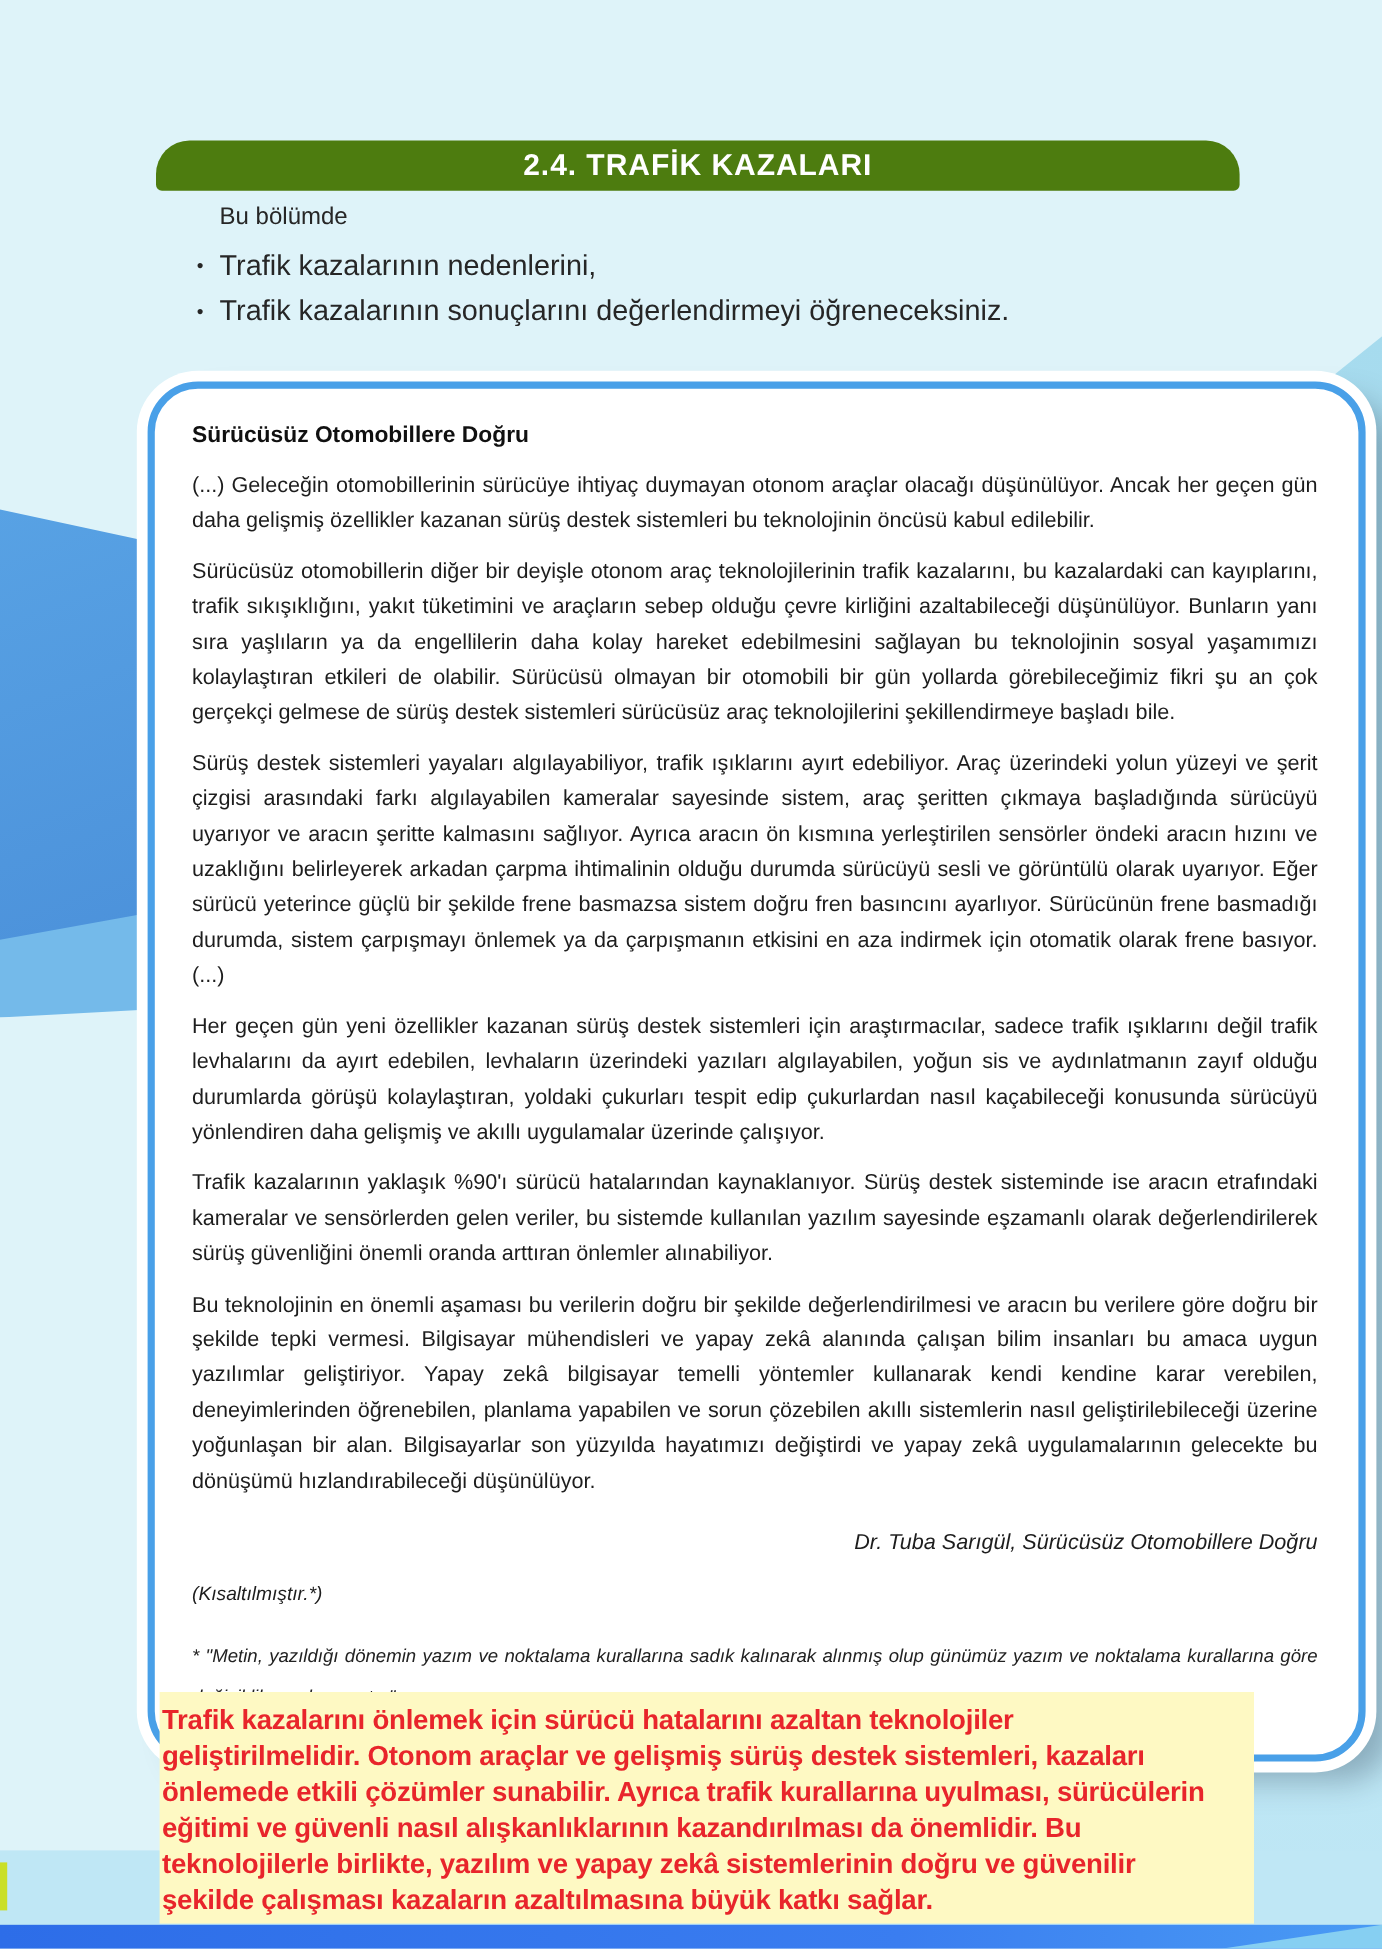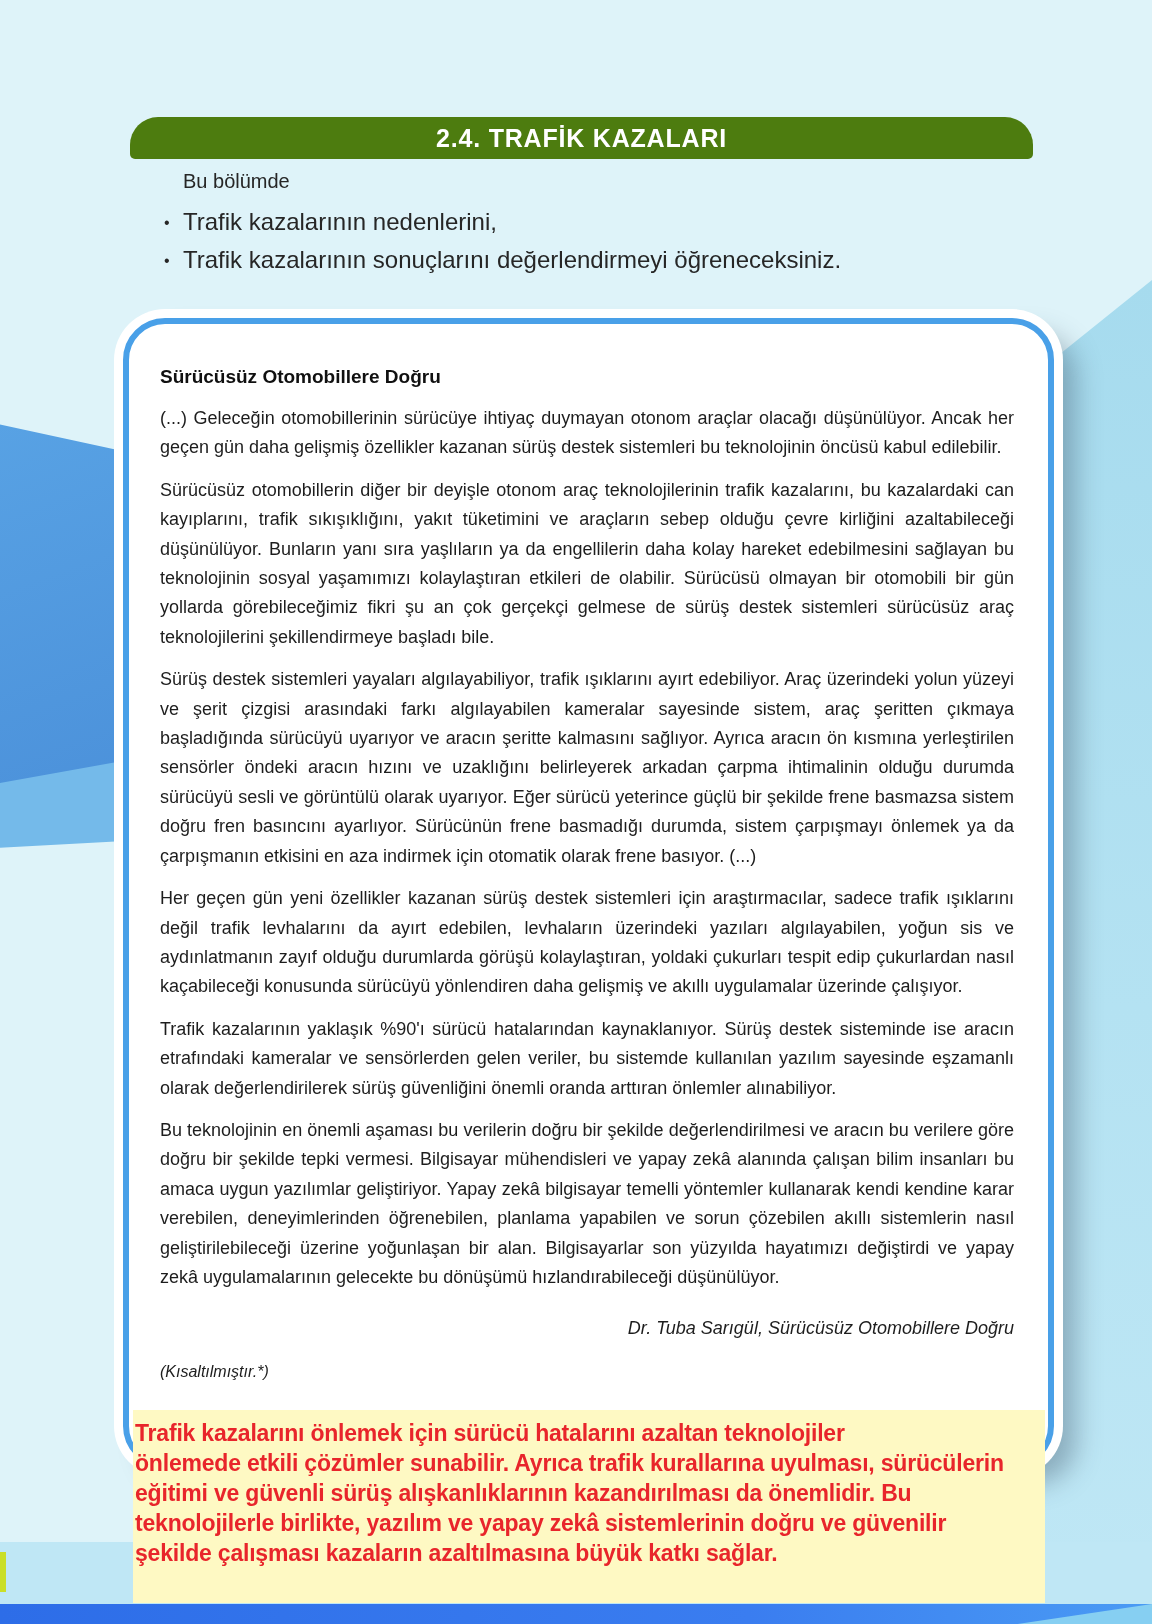--- a/index.html
+++ b/index.html
@@ -61,27 +61,27 @@
     position:relative; padding-left:23px; margin-bottom:14px;
     font-size:24px; line-height:24px;
   }
   .bullet-item::before {
     content:"\2022";
     position:absolute; left:4px; top:1px; font-size:16px; color:#262626;
   }
 
   
   #reading-box {
-    position:absolute; left:123px; top:318px; width:931px; height:1150px;
+    position:absolute; left:123px; top:318px; width:1015px; height:1150px;
     box-sizing:border-box;
     background:#ffffff;
     border:6px solid #49a0e8;
     border-radius:42px;
     box-shadow: 0 0 0 9px #ffffff, 22px 16px 26px rgba(45,65,85,0.35);
-    padding:42px 34px 0 31px;
+    padding:28px 34px 0 31px;
     overflow:hidden;
   }
   .box-title { font-weight:bold; font-size:19px; color:#101010; margin:0 0 16px 0; }
   .body-par {
     font-size:18px; line-height:29.4px; text-align:justify;
     color:#1d1d1d; margin:0 0 13px 0;
   }
   .attribution { text-align:right; font-style:italic; font-size:18px; color:#1d1d1d; margin-top:26px; }
   .attribution-note { text-align:left; font-style:italic; font-size:16px; color:#1d1d1d; margin-top:24px; }
   .footnote {
@@ -134,17 +134,18 @@
       <div class="body-par">Trafik kazalarının yaklaşık %90'ı sürücü hatalarından kaynaklanıyor. Sürüş destek sisteminde ise aracın etrafındaki kameralar ve sensörlerden gelen veriler, bu sistemde kullanılan yazılım sayesinde eşzamanlı olarak değerlendirilerek sürüş güvenliğini önemli oranda arttıran önlemler alınabiliyor.</div>
       <div class="body-par">Bu teknolojinin en önemli aşaması bu verilerin doğru bir şekilde değerlendirilmesi ve aracın bu verilere göre doğru bir şekilde tepki vermesi. Bilgisayar mühendisleri ve yapay zekâ alanında çalışan bilim insanları bu amaca uygun yazılımlar geliştiriyor. Yapay zekâ bilgisayar temelli yöntemler kullanarak kendi kendine karar verebilen, deneyimlerinden öğrenebilen, planlama yapabilen ve sorun çözebilen akıllı sistemlerin nasıl geliştirilebileceği üzerine yoğunlaşan bir alan. Bilgisayarlar son yüzyılda hayatımızı değiştirdi ve yapay zekâ uygulamalarının gelecekte bu dönüşümü hızlandırabileceği düşünülüyor.</div>
     </div>
   <div class="attribution">Dr. Tuba Sarıgül, Sürücüsüz Otomobillere Doğru</div>
   <div class="attribution-note">(Kısaltılmıştır.*)</div>
   <div class="footnote">* "Metin, yazıldığı dönemin yazım ve noktalama kurallarına sadık kalınarak alınmış olup günümüz yazım ve noktalama kurallarına göre değişiklik yapılmamıştır."</div>
 </div>
 
 <div id="answer-overlay">
     <div class="answer-line">Trafik kazalarını önlemek için sürücü hatalarını azaltan teknolojiler</div>
+    <div class="answer-line">geliştirilmelidir. Otonom araçlar ve gelişmiş sürüş destek sistemleri, kazaları</div>
     <div class="answer-line">önlemede etkili çözümler sunabilir. Ayrıca trafik kurallarına uyulması, sürücülerin</div>
-    <div class="answer-line">eğitimi ve güvenli sürüş alışkanlıklarının kazandırılması da önemlidir. Bu</div>
+    <div class="answer-line">eğitimi ve güvenli nasıl alışkanlıklarının kazandırılması da önemlidir. Bu</div>
     <div class="answer-line">teknolojilerle birlikte, yazılım ve yapay zekâ sistemlerinin doğru ve güvenilir</div>
     <div class="answer-line">şekilde çalışması kazaların azaltılmasına büyük katkı sağlar.</div>
   </div>
 
 </body></html>

